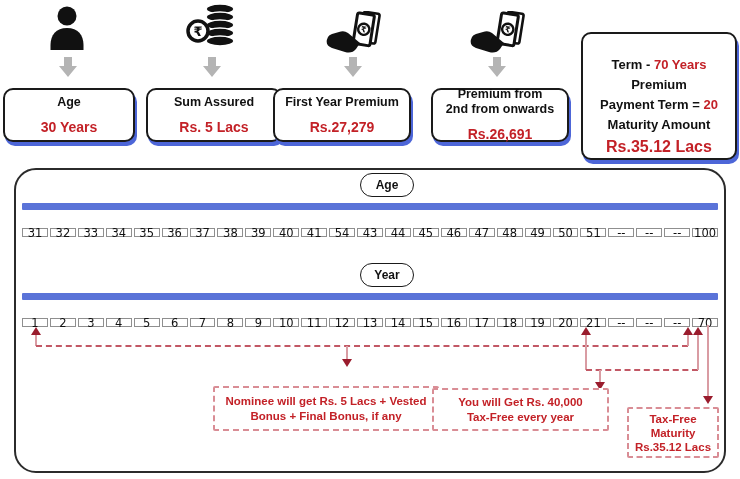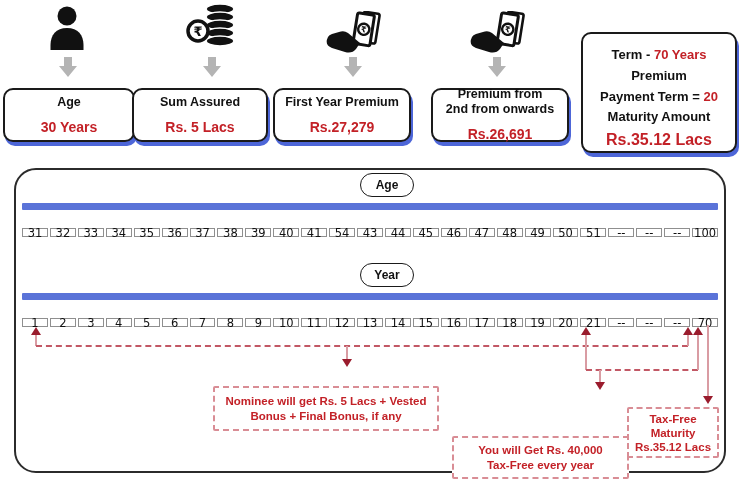--- a/index.html
+++ b/index.html
@@ -7,21 +7,21 @@
          font-family:"Liberation Sans",sans-serif;overflow:hidden;}
 
   
   .icon{position:absolute;}
   .gray-arrow{position:absolute;top:57px;}
   .card{position:absolute;top:88px;height:50px;background:#fff;border:2px solid #1a1a1a;
         border-radius:10px;box-shadow:2px 4px 0 #4d66d8;display:flex;flex-direction:column;
         align-items:center;justify-content:center;text-align:center;}
   .card .label{font-size:12.5px;font-weight:bold;color:#111;line-height:15px;}
   .card .value{font-size:14px;font-weight:bold;color:#c32127;line-height:17px;margin-top:9px;}
-  .card.summary{top:32px;height:106px;justify-content:space-between;padding-top:11px;}
+  .card.summary{top:32px;height:106px;justify-content:flex-end;padding-top:18px;}
   .card.summary .sline{font-size:13px;font-weight:bold;color:#111;line-height:20px;}
   .card.summary .sline .red{color:#c32127;}
   .card.summary .bigred{font-size:16px;font-weight:bold;color:#c32127;line-height:23px;}
 
   
   .panel{position:absolute;left:14px;top:168px;width:708px;height:301px;
          border:2px solid #2b2b2b;border-radius:22px;background:#fff;}
   .pill{position:absolute;left:344px;width:52px;height:22px;border:1.5px solid #1a1a1a;
         border-radius:12px;background:#fff;display:flex;align-items:center;justify-content:center;
         font-size:12px;font-weight:bold;color:#111;}
@@ -93,21 +93,21 @@
   </svg>
   <svg class="gray-arrow" style="left:488px;" width="18" height="20" viewBox="0 0 18 20">
     <polygon points="5,0 13,0 13,9 18,9 9,20 0,9 5,9" fill="#b4b4b4"></polygon>
   </svg>
 
   <div class="card" style="left:3px;width:128px;">
     <div class="label">Age</div>
     <div class="value">30 Years</div>
   </div>
 
-  <div class="card" style="left:132px;width:132px;">
+  <div class="card" style="left:146px;width:132px;">
     <div class="label">Sum Assured</div>
     <div class="value">Rs. 5 Lacs</div>
   </div>
 
   <div class="card" style="left:273px;width:134px;">
     <div class="label">First Year Premium</div>
     <div class="value">Rs.27,279</div>
   </div>
 
   <div class="card" style="left:431px;width:134px;">
@@ -203,21 +203,21 @@
     <div class="ah down" style="left:578.5px;top:212px;"></div>
 
     <div class="stub" style="left:691px;top:155px;height:72px;"></div>
     <div class="ah down" style="left:686.5px;top:226px;"></div>
 
     <div class="note" style="left:197px;top:216px;width:222px;height:41px;">
       <div>Nominee will get Rs. 5 Lacs + Vested</div>
       <div>Bonus + Final Bonus, if any</div>
     </div>
 
-    <div class="note" style="left:436px;top:218px;width:173px;height:39px;margin-top:48px;">
+    <div class="note" style="left:416px;top:218px;width:173px;height:39px;">
       <div>You will Get Rs. 40,000</div>
       <div>Tax-Free every year</div>
     </div>
 
     <div class="note" style="left:611px;top:237px;width:88px;height:47px;line-height:14px;">
       <div>Tax-Free</div>
       <div>Maturity</div>
       <div>Rs.35.12 Lacs</div>
     </div>
 

